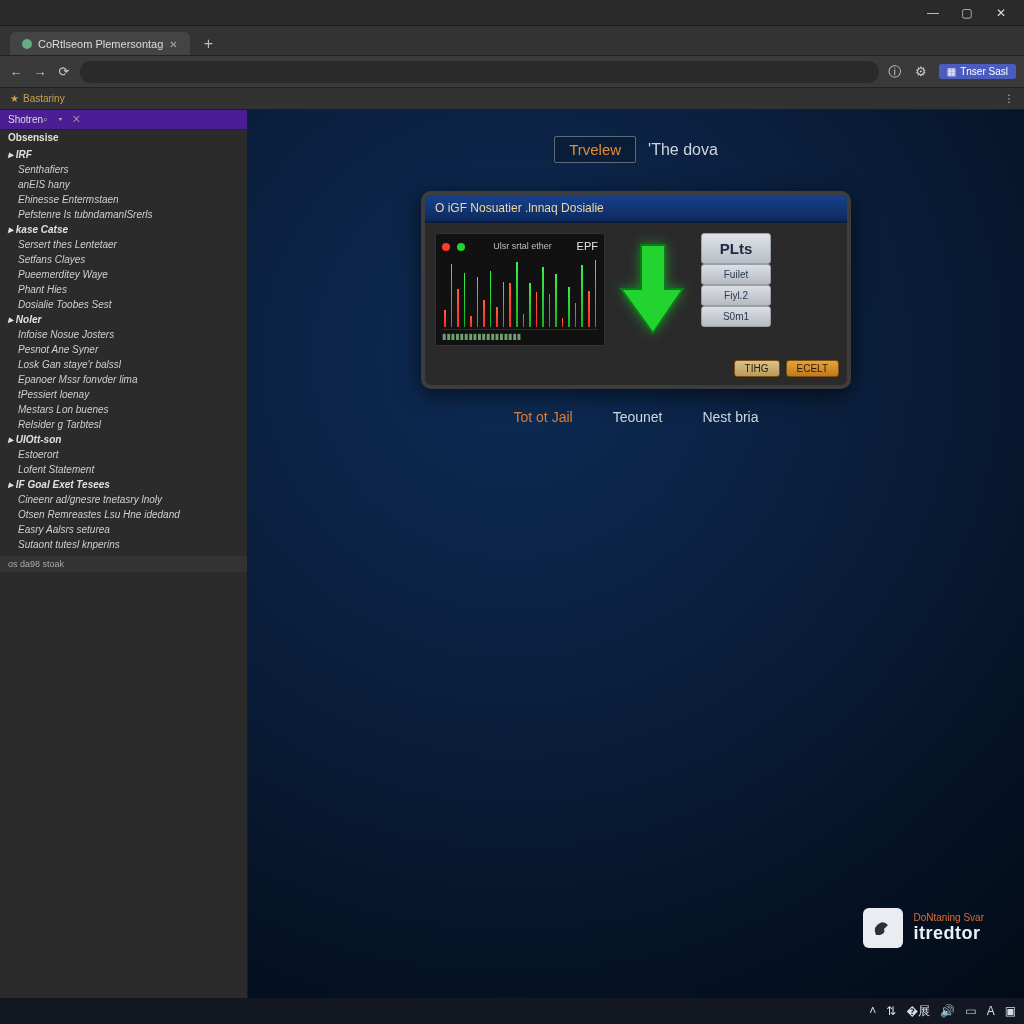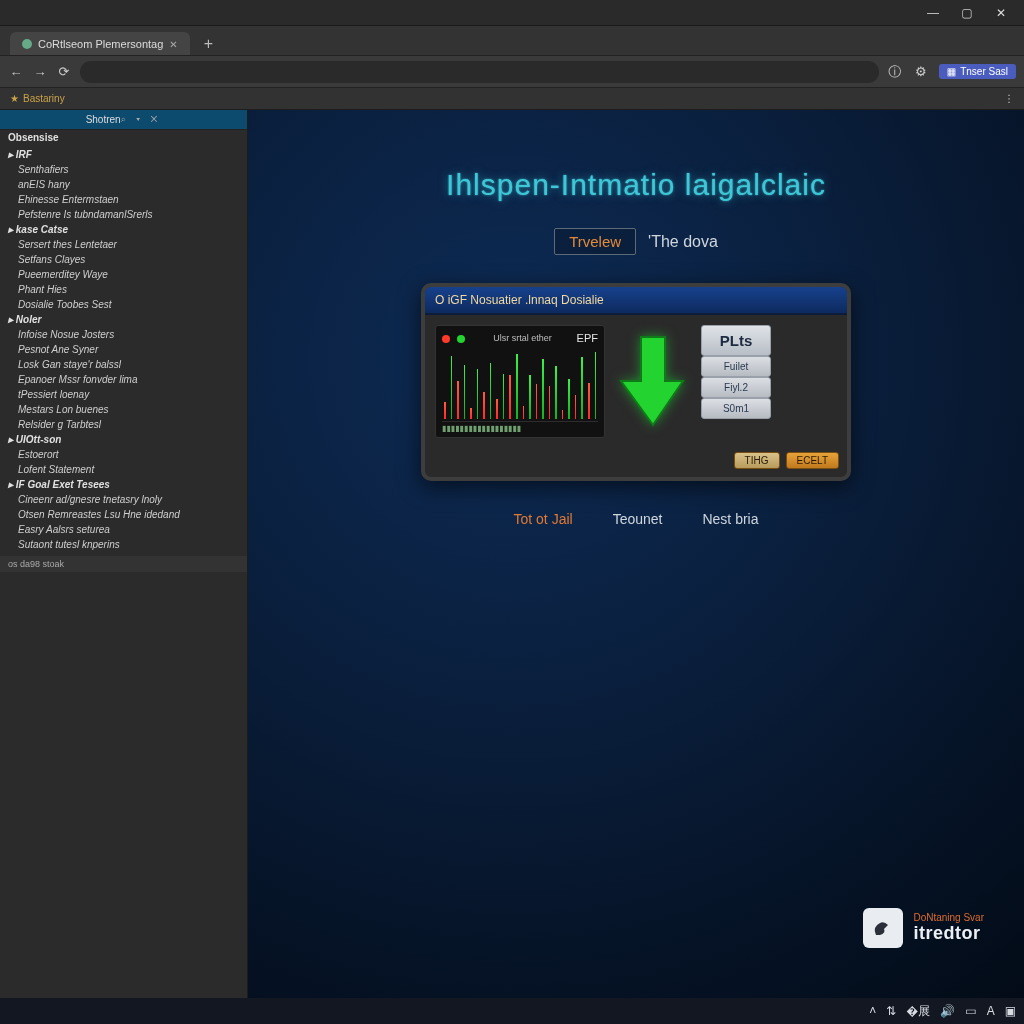--- a/index.html
+++ b/index.html
@@ -43,22 +43,22 @@
     padding:0 10px; gap:4px; border-bottom:1px solid #1d1d1d;
   }
 
   
   .content { display:flex; height: calc(100% - 26px - 30px - 32px - 22px - 26px); }
   .sidebar {
     width: 248px; background:#2b2b2b; color:#cfcfcf; font-size:10px; overflow:hidden;
     border-right:1px solid #1c1c1c;
   }
   .side-head {
-    height:20px; background:#0c4a6e; color:#ddd; font-size:10px; display:flex; align-items:center;
-    justify-content:center; padding:0 8px; border-bottom:1px solid #222;
+    height:20px; background:#4c1d95; color:#ddd; font-size:10px; display:flex; align-items:center;
+    justify-content:flex-start; padding:0 8px; border-bottom:1px solid #222;
   }
   .side-head .ctrls { color:#aaa; letter-spacing:4px; font-size:9px; }
   .tree { padding:2px 0 4px 0;font-style:italic; }
   .t-item { padding:2px 6px 2px 18px; white-space:nowrap; overflow:hidden; text-overflow:ellipsis; cursor:default; }
   .t-item.section { padding-left:8px; color:#e0e0e0; font-weight:600; }
   .side-foot { height:16px; background:#333; color:#aaa; font-size:9px; padding:0 8px; display:flex; align-items:center; }
 
   .main { flex:1; position:relative; display:flex; flex-direction:column; align-items:center; }
 
   .hero-title {
@@ -106,21 +106,21 @@
   }
   .dbtn {
     background:linear-gradient(#dcdfe4,#b6bbc2); color:#2a3a52; font-size:10px;
     border:1px solid #9aa0aa; border-radius:3px; padding:4px 10px; text-align:center; width:70px;
   }
   .dev-foot { display:flex; justify-content:flex-end; gap:6px; padding:4px 8px 8px 0;}
   .df-btn { background:linear-gradient(#e8a23a,#c07a1d); color:#2a1a05; font-size:10px; border:1px solid #7a4d10; border-radius:3px; padding:2px 10px; }
   .df-btn.alt { background:linear-gradient(#d9c18a,#b79c5c); }
 
   .footerlinks {
-    margin-top:30px; display:flex; gap:40px; align-items:center; font-size:14px;
+    margin-top:20px; display:flex; gap:40px; align-items:center; font-size:14px;
   }
   .flink { color:#e07a34; }
   .flink.alt { color:#cfd6de; }
 
   .brand {
     position:absolute; right:40px; bottom:50px; display:flex; align-items:center; gap:10px;
     color:#d0d4da;
     margin-left:20px;
   }
   .brand .logo {
@@ -221,21 +221,20 @@
           <div class="t-item">Otsen Remreastes Lsu Hne idedand</div>
           <div class="t-item">Easry Aalsrs seturea</div>
           <div class="t-item">Sutaont tutesl knperins</div>
         </div>
       <div class="side-foot">
         <span>os  da98 stoak</span>
       </div>
     </div>
 
     <div class="main">
-      <div class="hero-title">Ihlspen-Intmatio laigalclaic</div>
 
       <div class="subtitlebar">
         <div class="sub-btn">Trvelew</div>
         <div>'The dova</div>
       </div>
 
       <div class="device">
         <div class="dev-title">O iGF Nosuatier .lnnaq Dosialie</div>
         <div class="dev-body">
           <div class="dev-chart">

